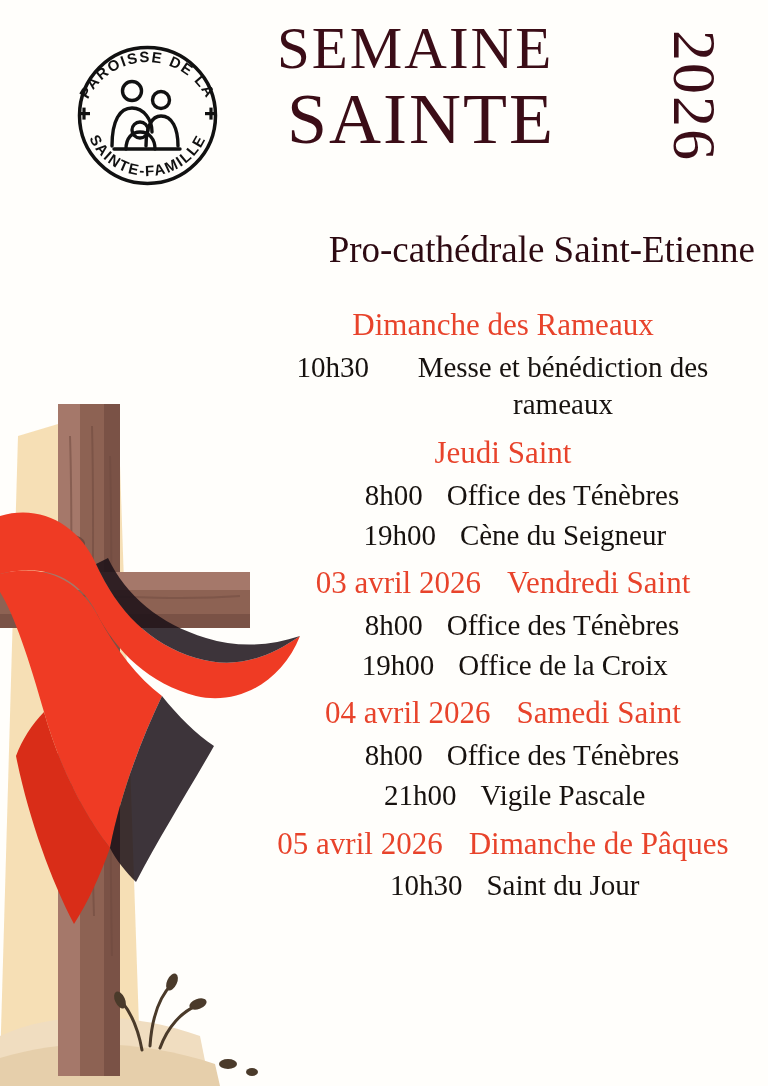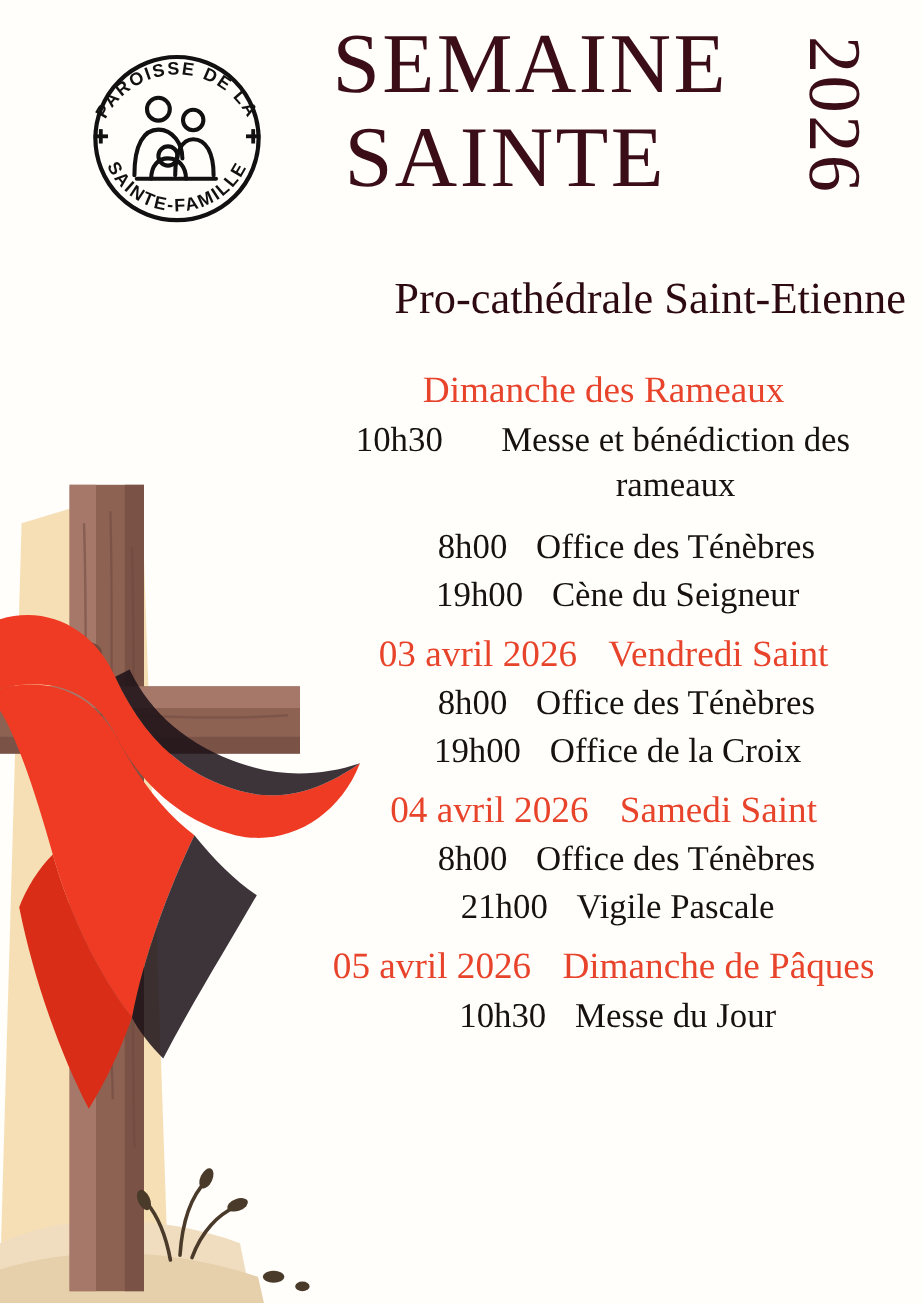--- a/index.html
+++ b/index.html
@@ -44,21 +44,21 @@
   }
   .title-line1, .title-line2 {
     font-family: "Liberation Serif", serif;
     font-weight: normal;
     color: #3b0d17;
     letter-spacing: 2px;
     line-height: 0.98;
     margin: 0;
   }
   .title-line1 {
-    font-size: 71px;
+    font-size: 59px;
     padding-left: 22px;
   }
   .title-line2 {
     font-size: 72px;
     padding-left: 32px;
     margin-top: 6px;
   }
   .year {
     position: absolute;
     right: 38px;
@@ -183,20 +183,21 @@
 
     <div class="day-header">
       <span class="day-name">Dimanche des Rameaux</span>
     </div>
     <div class="event-row wrap">
       <span class="ev-time">10h30</span>
       <span class="ev-label">Messe et bénédiction des rameaux</span>
     </div>
 
     <div class="day-header">
+      <span class="day-name">Jeudi Saint</span>
     </div>
     <div class="event-row">
       <span class="ev-time">8h00</span>
       <span class="ev-label">Office des Ténèbres</span>
     </div>
     <div class="event-row">
       <span class="ev-time">19h00</span>
       <span class="ev-label">Cène du Seigneur</span>
     </div>
 
@@ -225,21 +226,21 @@
       <span class="ev-time">21h00</span>
       <span class="ev-label">Vigile Pascale</span>
     </div>
 
     <div class="day-header">
       <span class="day-date">05 avril 2026</span>
       <span class="day-name">Dimanche de Pâques</span>
     </div>
     <div class="event-row">
       <span class="ev-time">10h30</span>
-      <span class="ev-label">Messe du Jour</span>
+      <span class="ev-label">Saint du Jour</span>
     </div>
 
   </div>
 
   <div class="illustration">
     <svg width="330" height="690" viewBox="0 0 330 690" xmlns="http://www.w3.org/2000/svg">
 
       <path d="M 18,40 L 118,10 L 140,660 L 0,670 Z" fill="#f5d9a8" opacity="0.85"></path>
 
       <path d="M 0,640 C 60,612 140,618 200,640 L 210,690 L 0,690 Z" fill="#f0ddc0"></path>

